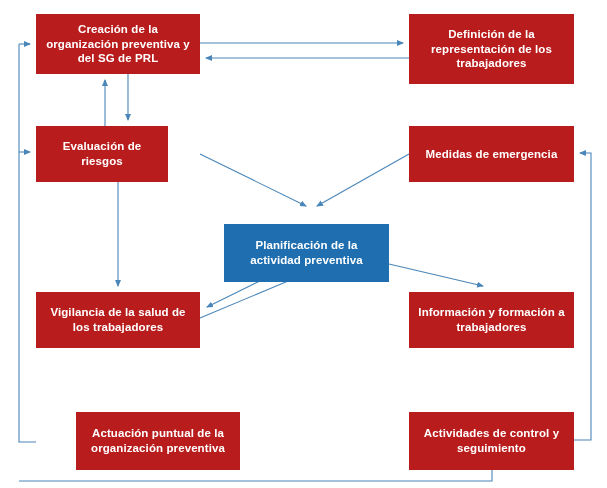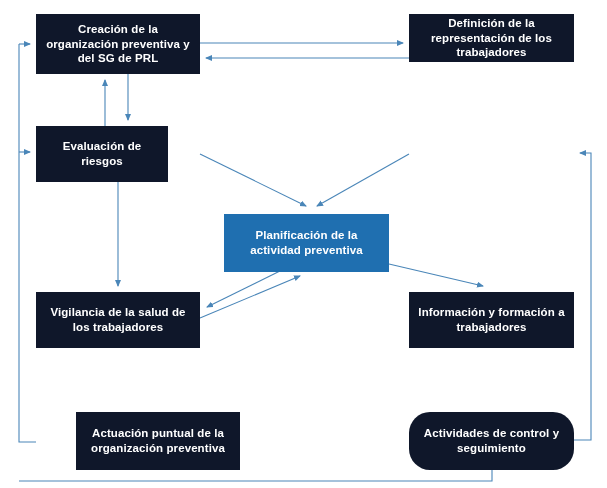--- a/index.html
+++ b/index.html
@@ -2,21 +2,21 @@
 <html><head>
 <meta charset="utf-8">
 <style>
   html,body{margin:0;padding:0;background:#ffffff;}
   body{width:607px;height:488px;font-family:"Liberation Sans",sans-serif;}
   #diagram{position:relative;width:607px;height:488px;overflow:hidden;background:#ffffff;}
   svg.connectors{position:absolute;left:0;top:0;width:607px;height:488px;}
   .node{position:absolute;display:flex;align-items:center;justify-content:center;
         text-align:center;box-sizing:border-box;padding:4px 8px;}
   .node span{display:block;line-height:1.30;font-weight:bold;letter-spacing:0.1px;}
-  .node.gray{background:#0f172a;}
+  .node.gray{background:#b91c1c;}
   .node.gray span{color:#ffffff;font-size:11.5px;}
   .node.blue span{color:#ffffff;font-size:11.5px;}
 </style>
 </head>
 <body>
 
 <div id="diagram">
 
   <svg class="connectors" viewBox="0 0 607 488" width="607" height="488" xmlns="http://www.w3.org/2000/svg">
     <defs>
@@ -54,42 +54,45 @@
 
       <path d="M492,470 L492,481 L19,481"></path>
 
     </g>
   </svg>
 
   <div class="node gray" style="left:36px;top:14px;width:164px;height:60px;">
     <span>Creación de la organización preventiva y del SG de PRL</span>
   </div>
 
-  <div class="node gray" style="left:409px;top:14px;width:165px;height:48px;">
+  <div class="node gray" style="left:409px;top:14px;width:165px;height:70px;">
     <span>Definición de la representación de los trabajadores</span>
   </div>
 
   <div class="node gray" style="left:36px;top:126px;width:132px;height:56px;">
     <span>Evaluación de riesgos</span>
   </div>
 
+  <div class="node gray" style="left:409px;top:126px;width:165px;height:56px;">
+    <span>Medidas de emergencia</span>
+  </div>
 
-  <div class="node blue" style="left:224px;top:214px;width:165px;height:58px;background:#1f6fb0;">
+  <div class="node blue" style="left:224px;top:224px;width:165px;height:58px;background:#1f6fb0;">
     <span>Planificación de la actividad preventiva</span>
   </div>
 
   <div class="node gray" style="left:36px;top:292px;width:164px;height:56px;align-items:center;">
     <span>Vigilancia de la salud de los trabajadores</span>
   </div>
 
   <div class="node gray" style="left:409px;top:292px;width:165px;height:56px;">
     <span>Información y formación a trabajadores</span>
   </div>
 
   <div class="node gray" style="left:36px;top:412px;width:164px;height:58px;margin-left:40px;">
     <span>Actuación puntual de la organización preventiva</span>
   </div>
 
-  <div class="node gray" style="left:409px;top:412px;width:165px;height:58px;border-radius:21px;">
+  <div class="node gray" style="left:409px;top:412px;width:165px;height:58px;">
     <span>Actividades de control y seguimiento</span>
   </div>
 
 </div>
 
 </body></html>

